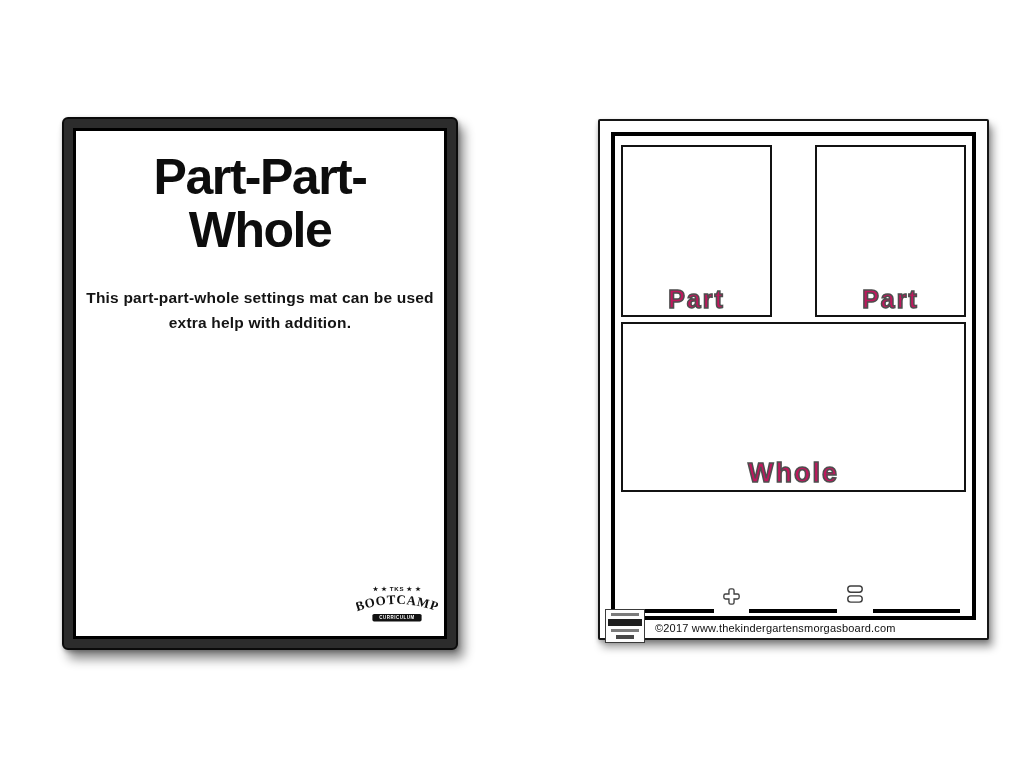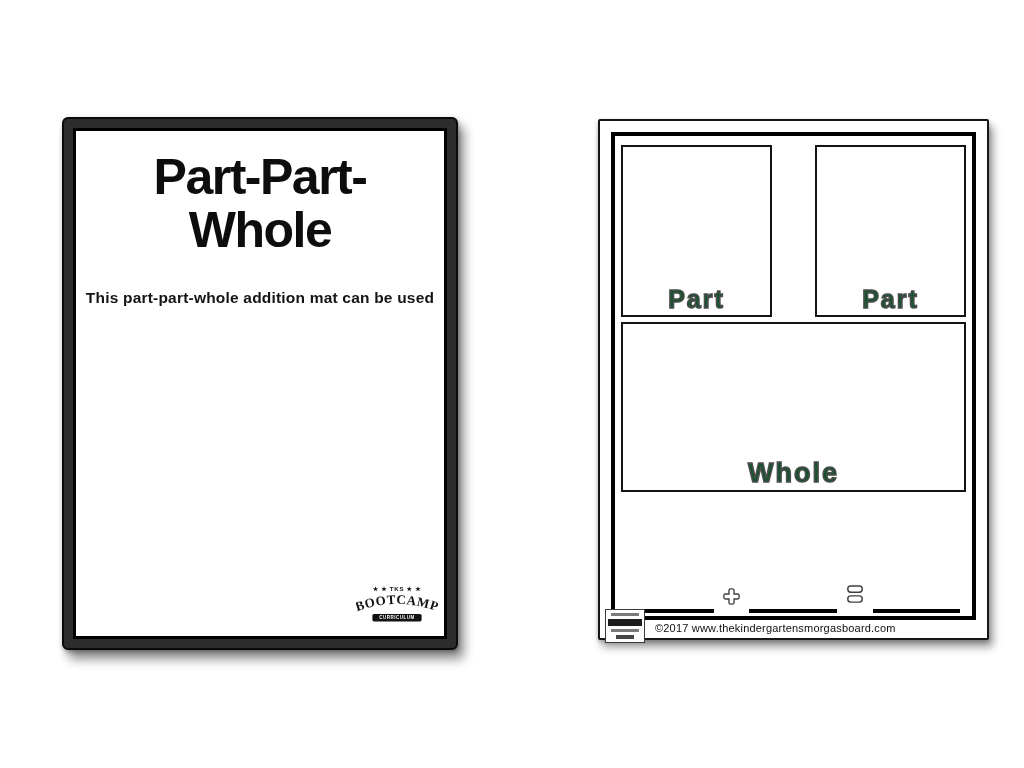--- a/index.html
+++ b/index.html
@@ -94,21 +94,21 @@
     background: #ffffff;
   }
   .outline-label {
     position: absolute;
     left: 0; right: 0; bottom: 1px;
     text-align: center;
     font-family: "Liberation Sans", sans-serif;
     font-weight: bold;
     font-size: 25px;
     letter-spacing: 2px;
-    color: #14532d;
+    color: #be185d;
     -webkit-text-stroke: 1.5px #4e4e4e;
     text-shadow: 0 0 1px #9a9a9a;
   }
   .whole-box .outline-label { font-size: 27px; }
 
   .equation-row {
     position: absolute;
     left: 12px; right: 12px; bottom: 3px;
     display: flex;
     align-items: flex-end;
@@ -151,21 +151,22 @@
 
 <div class="canvas">
 
   <div class="poster">
     <div class="poster-inner">
       <div class="poster-title">
         <div>Part-Part-</div>
         <div>Whole</div>
       </div>
       <div class="poster-desc">
-        <div>This part-part-whole addition mat can be used</div>
+        <div>This part-part-whole settings mat can be used</div>
+        <div>extra help with addition.</div>
       </div>
       <svg class="tks-logo" viewBox="0 0 120 66">
         <text class="logo-top" x="60" y="13" text-anchor="middle">★ ★ TKS ★ ★</text>
         <path id="bootcamp-arc" d="M 5,41 Q 60,22 115,41" fill="none"></path>
         <text class="logo-main">
           <textPath href="#bootcamp-arc" startOffset="50%" text-anchor="middle">BOOTCAMP</textPath>
         </text>
         <rect x="24" y="46" width="72" height="11" rx="2.5" fill="#111"></rect>
         <text class="logo-sub" x="60" y="54" text-anchor="middle">CURRICULUM</text>
       </svg>

